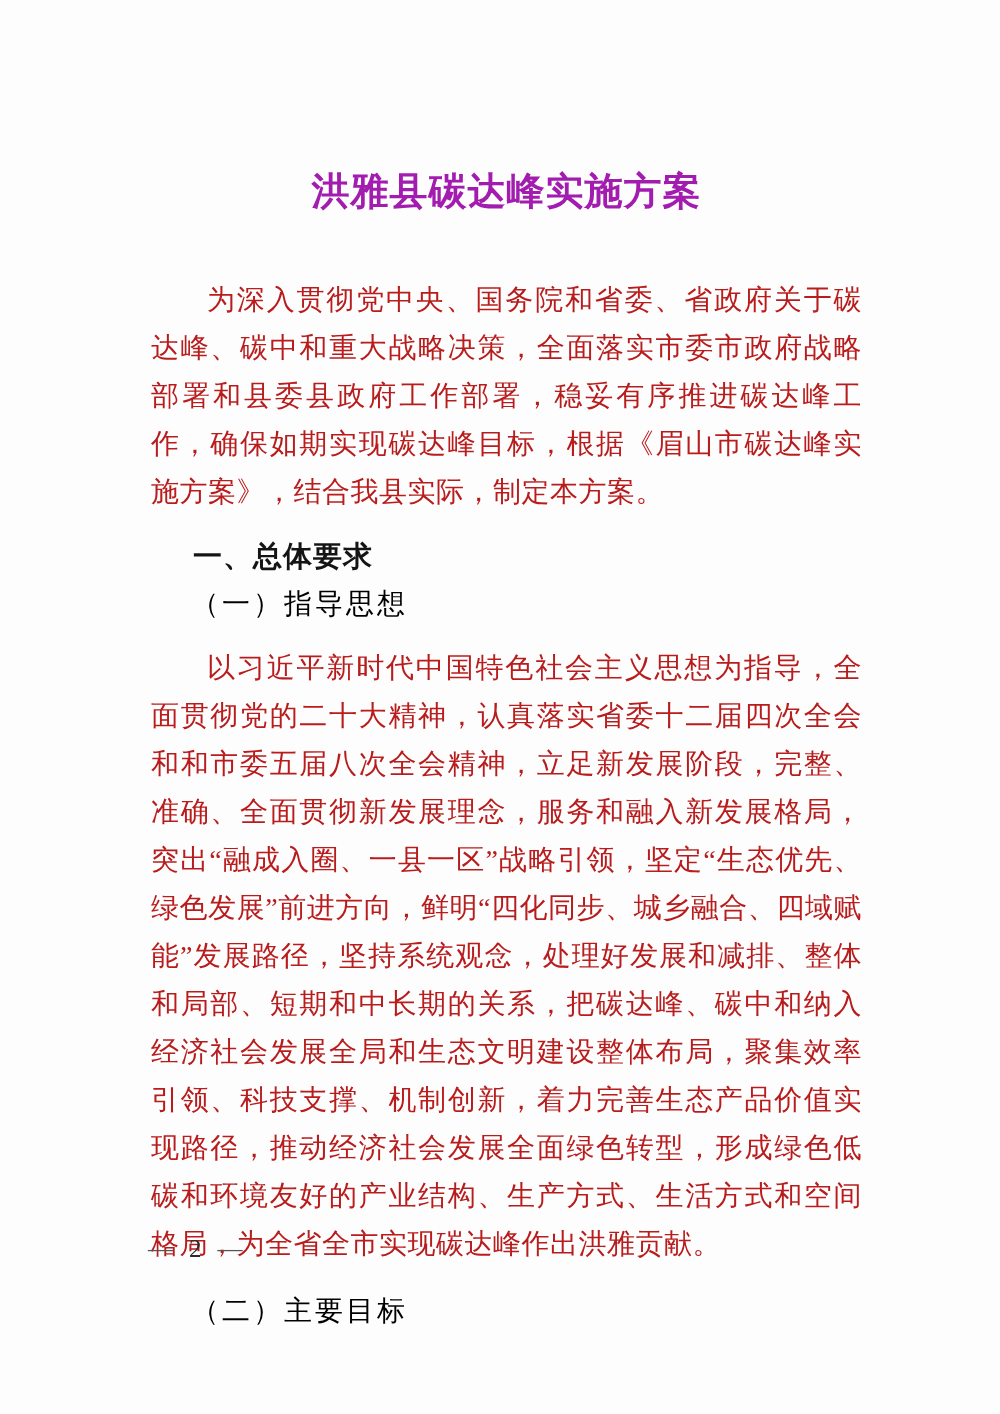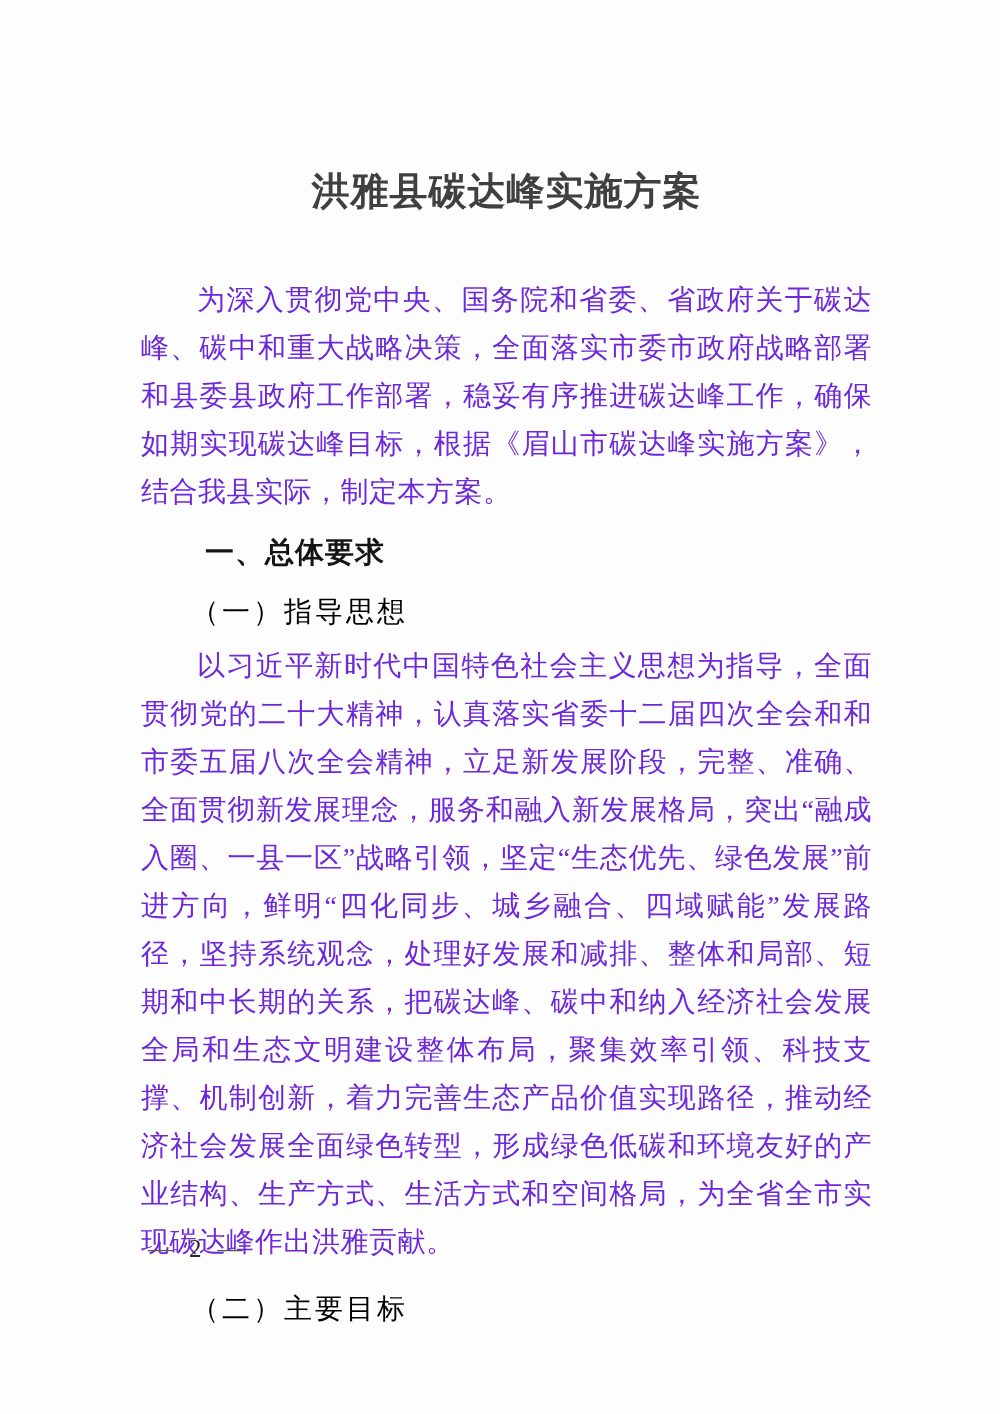--- a/index.html
+++ b/index.html
@@ -19,33 +19,33 @@
     font-family: "Liberation Serif", "DejaVu Serif", serif;
     overflow: hidden;
   }
   .doc-title {
     margin: 0 0 62px 0;
     font-size: 38px;
     line-height: 46px;
     font-weight: 700;
     text-align: center;
     letter-spacing: 1px;
-    color: #404040;
+    color: #a21caf;
   }
   .body-par {
-    margin: 6px;
+    margin: 16px;
     font-size: 28px;
     line-height: 48px;
     letter-spacing: 0.5px;
     text-align: justify;
     text-indent: 2em;
-    color: #6d28d9;
+    color: #b91c1c;
   }
   .section-heading {
-    margin: 12px;
+    margin: 0;
     font-size: 29px;
     line-height: 48px;
     font-weight: 700;
     font-family: "Liberation Sans", "DejaVu Sans", sans-serif;
     text-indent: 2em;
     letter-spacing: 1px;
     color: #141414;
   }
   .subsection-heading {
     margin: 0;

